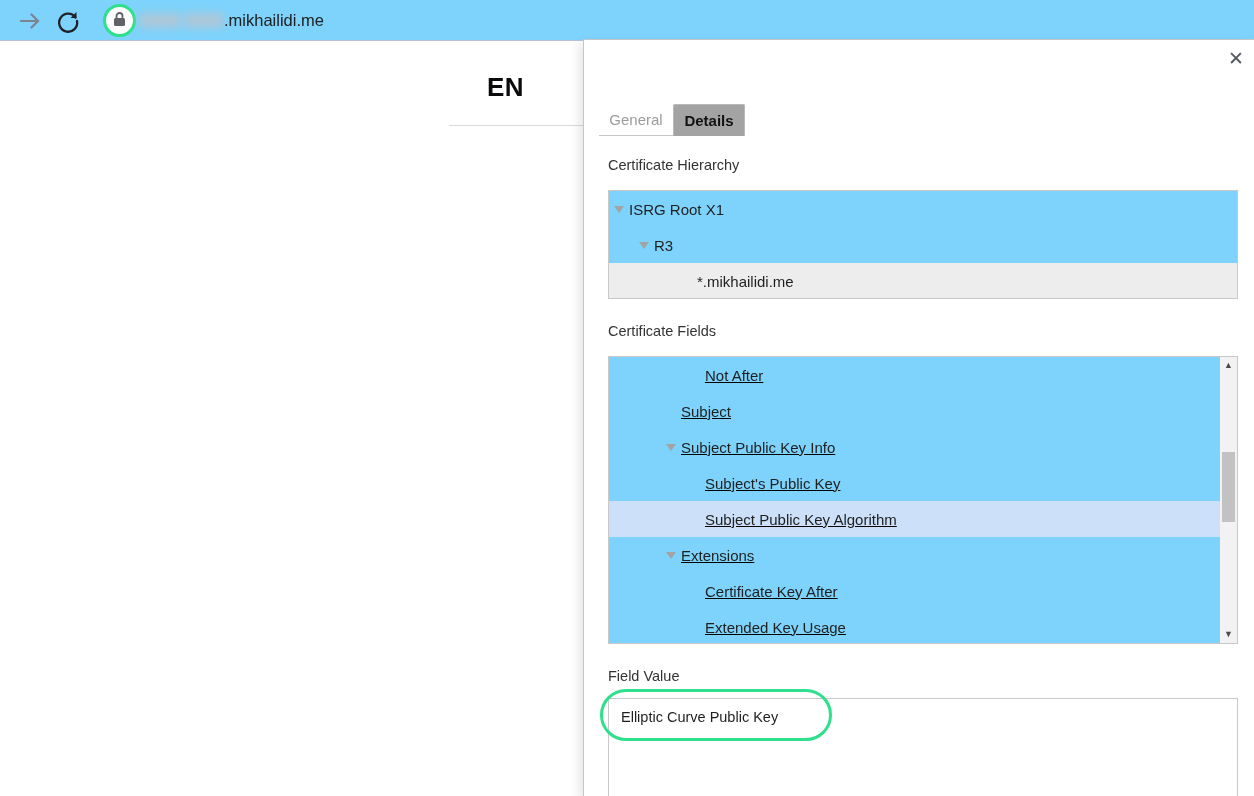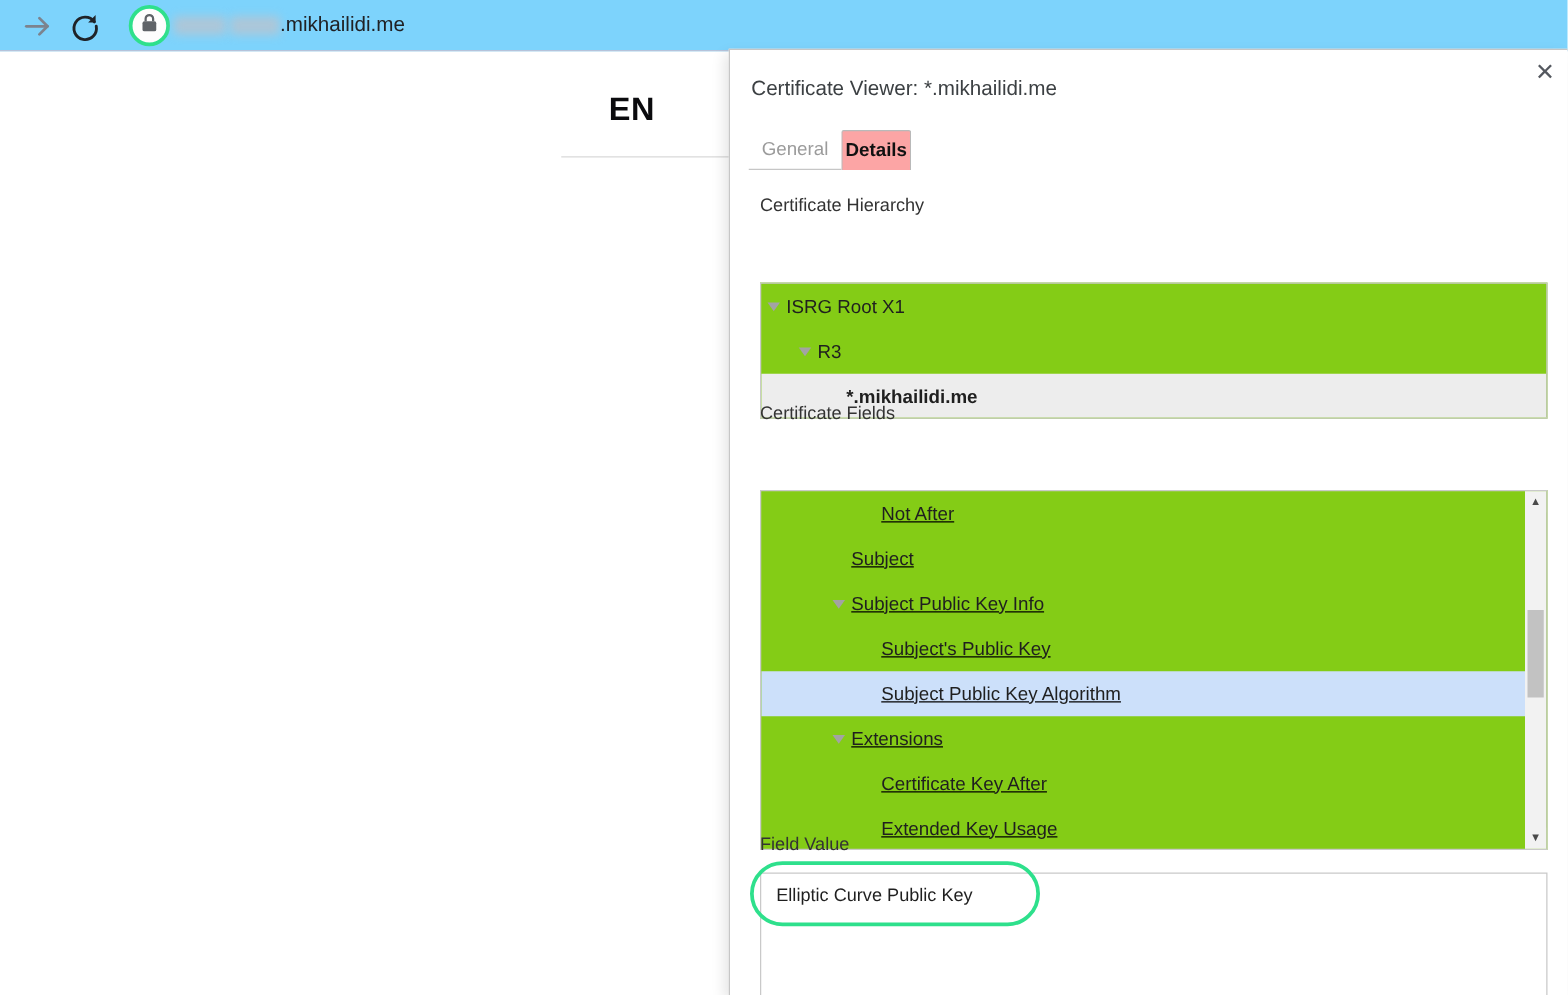--- a/index.html
+++ b/index.html
@@ -36,46 +36,46 @@
     background:none; border:none; font-size:19px; line-height:22px; color:#54585f;
     cursor:pointer; }
   .dlg-title { position:absolute; left:17px; top:22px; font-size:16.5px;
     color:#3c4043; }
 
   .tab-underline { position:absolute; left:15px; top:95px; width:74px; height:1px;
     background:#c6c6c6; }
   .tab { position:absolute; height:30px; line-height:30px; text-align:center;
     font-size:15px; background:none; border:none; cursor:pointer; }
   .tab.general { left:15px; top:65px; width:74px; color:#9b9b9b; }
-  .tab.details { left:89px; top:64px; width:56px; height:32px; line-height:30px;
-    color:#111; font-weight:bold; background:#fca5a5;
+  .tab.details { left:89px; top:64px; width:72px; height:32px; line-height:30px;
+    color:#111; font-weight:bold; background:#a3a3a3;
     border:1px solid #b9b9b9; border-bottom:none; border-radius:2px 2px 0 0; }
 
   .sec-label { position:absolute; left:24px; font-size:14.5px; color:#333; }
   .lbl-hier { top:117px; }
   .lbl-fields { top:283px; }
   .lbl-value { top:628px; }
 
-  .listbox { position:absolute; left:24px; width:630px; background:#84cc16;
-    border:1px solid #c9c9c9; overflow:hidden;margin-top:36px; }
+  .listbox { position:absolute; left:24px; width:630px; background:#7dd3fc;
+    border:1px solid #c9c9c9; overflow:hidden; }
   .box-hier { top:150px; height:109px; }
   .box-fields { top:316px; height:288px;text-decoration:underline; }
 
   .trow { height:36px; display:flex; align-items:center; font-size:15px;
     color:#1f1f1f; cursor:default; white-space:nowrap; }
   .box-fields .trow { width:613px; }
   .sel-grey { background:#ededed; }
   .sel-blue { background:#cce0fa; }
   .tri { width:0; height:0; border-left:5.5px solid transparent;
     border-right:5.5px solid transparent; border-top:7px solid #a3a3a3;
     margin-right:5px; flex:none; }
   
   .h0 { padding-left:5px; }
   .h1 { padding-left:30px; }
-  .h2 { padding-left:68px;font-weight:bold; }
+  .h2 { padding-left:88px; }
   
   .f1a { padding-left:57px; }  
   .f1  { padding-left:72px; }  
   .f2  { padding-left:96px; }  
 
   
   .sbar { position:absolute; right:0; top:0; width:17px; height:100%;
     background:#f2f2f2; }
   .sbtn { position:absolute; left:0; width:17px; height:17px; background:#f2f2f2;
     border:none; font-size:9px; color:#4a4a4a; text-align:center; line-height:17px;
@@ -128,21 +128,20 @@
 
 <div class="page-lang">EN</div>
 <div class="page-rule"></div>
 
 <div class="dialog">
 
   <button class="dlg-close">
     <span>✕</span>
   </button>
 
-  <div class="dlg-title">Certificate Viewer: *.mikhailidi.me</div>
 
   <div class="tab-underline"></div>
   <button class="tab general">General</button>
   <button class="tab details">Details</button>
 
   <div class="sec-label lbl-hier">Certificate Hierarchy</div>
   <div class="listbox box-hier">
     <div class="trow h0">
       <span class="tri"></span>
       <span>ISRG Root X1</span>

